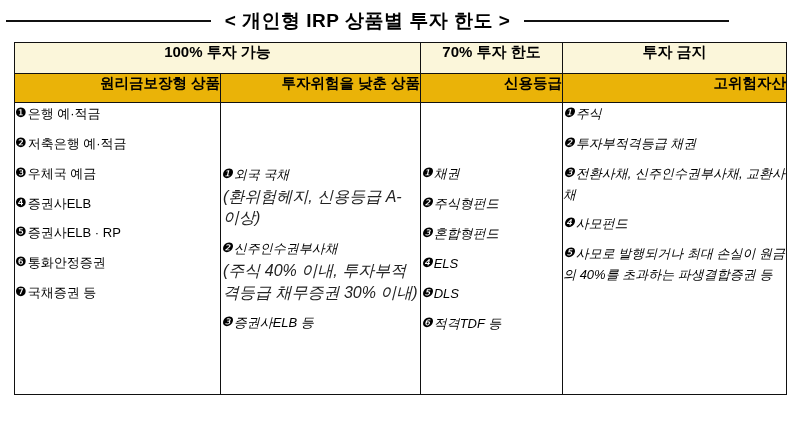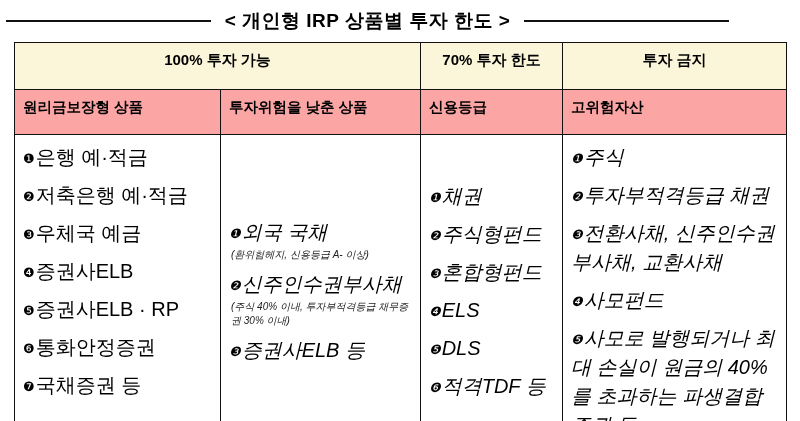--- a/index.html
+++ b/index.html
@@ -51,34 +51,34 @@
   }
   table.irp {
     width: 772px;
     border-collapse: collapse;
     table-layout: fixed;
     border: 1.5px solid #111111;
   }
   table.irp td, table.irp th {
     border: 1px solid #111111;
     vertical-align: top;
-    padding: 8px;
+    padding: 0;
   }
   .hdr1 th {
     background: #fbf6da;
     text-align: center;
     font-size: 15px;
     font-weight: bold;
     height: 30px;
     padding: 4px 2px;
     vertical-align: middle;
   }
   .hdr2 th {
-    background: #fca5a5;
-    text-align: left;
+    background: #eab308;
+    text-align: right;
     font-size: 14.5px;
     font-weight: bold;
     height: 28px;
     padding: 4px 2px;
     vertical-align: middle;
   }
 
   .cell {
     padding: 12px 10px 10px 12px;
     font-size: 14px;
@@ -100,25 +100,25 @@
     display: block;
   }
   ul.items > li:last-child { margin-bottom: 0; }
 
   .num {
     font-size: 13px;
     margin-right: 1px;
     vertical-align: 1px;
   }
   .txt {
-    font-size: 20px;
+    font-size: 13px;
   }
   .sub {
     display: block;
-    font-size: 10px;
+    font-size: 16px;
     color: #222222;
     margin-top: 1px;
     margin-left: 2px;
     line-height: 1.35;
   }
   .wide-gap > li {
     margin-bottom: 15px;
     font-style: italic;
   }
 

